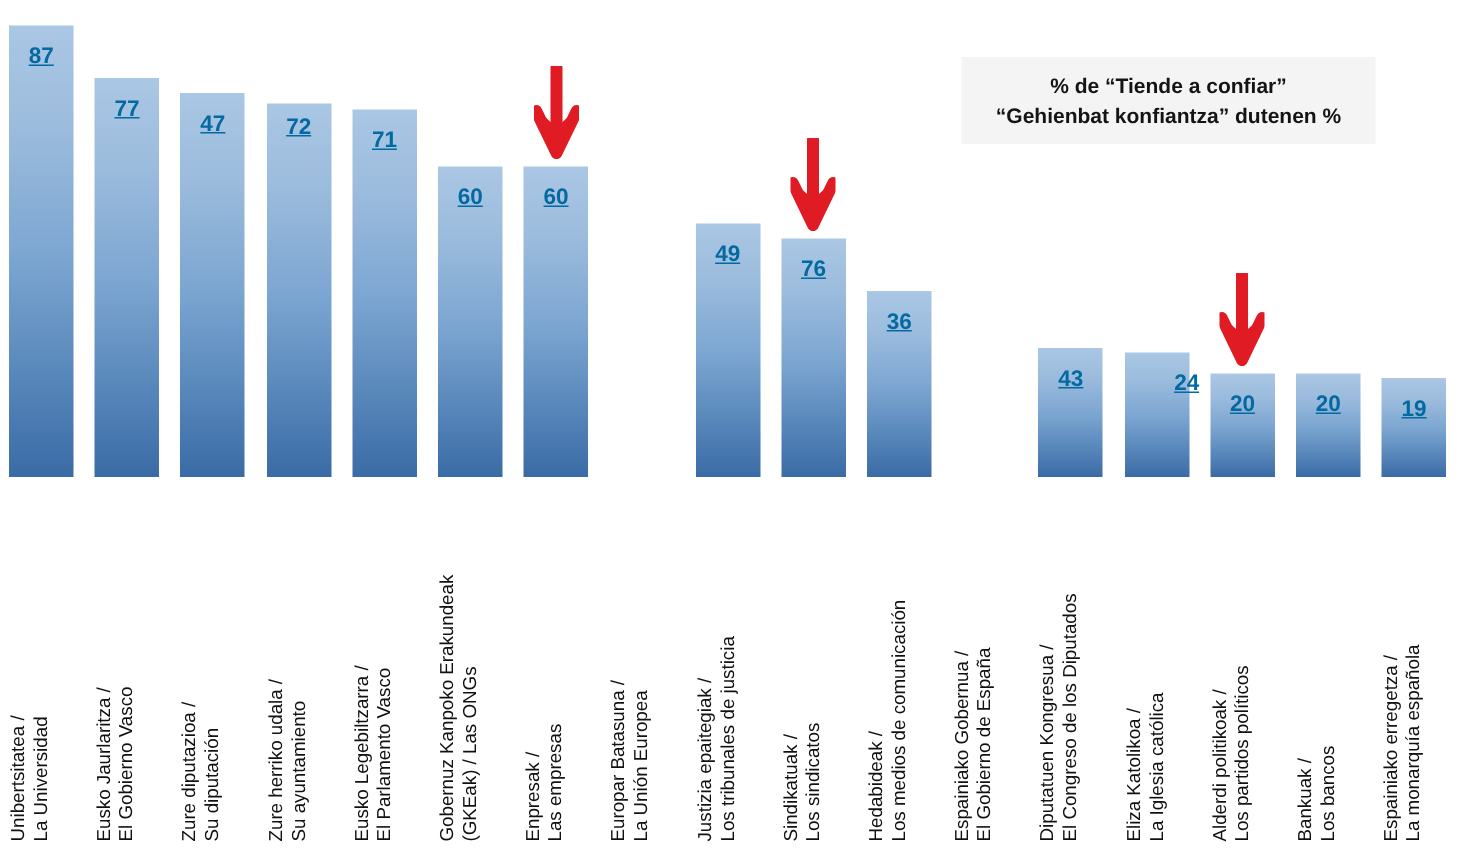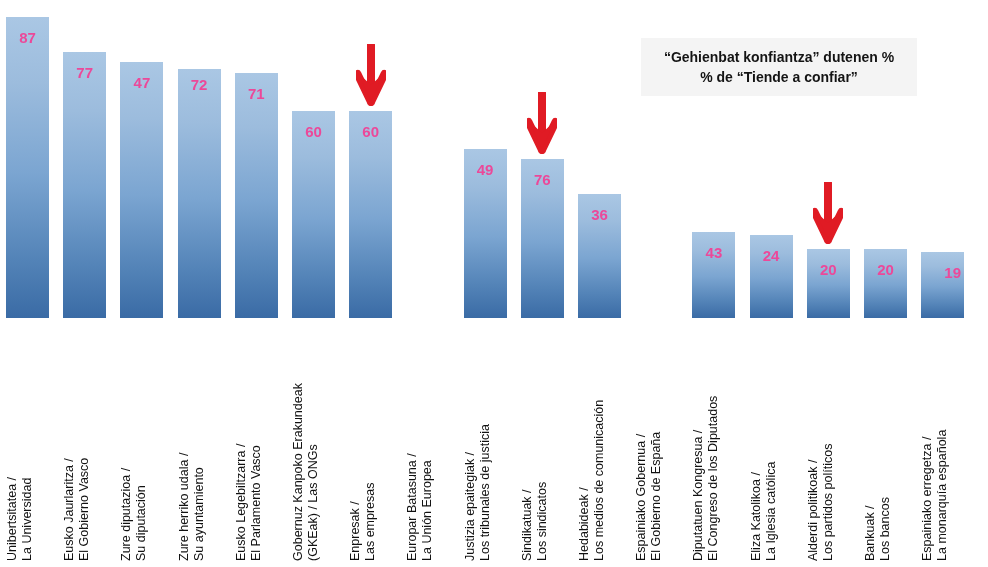--- a/index.html
+++ b/index.html
@@ -40,23 +40,24 @@
     background:linear-gradient(to bottom,#aac7e4 0%,#9cbcdd 22%,#7ba5d1 52%,#5484b8 80%,#3a6ba5 100%);
   }
 
   .bar-value{
     position:absolute;
     left:0;
     width:100%;
     text-align:center;
     font-size:15px;
     font-weight:bold;
-    color:#ec4899;
+    color:#0369a1;
     line-height:1;
     letter-spacing:0px;
+    text-decoration:underline;
   }
 
   
   #labels-area{
     position:absolute;
     left:0;
     top:320px;
     width:988px;
     height:247px;
   }
@@ -157,33 +158,33 @@
       <div class="bar-group" style="left: 578px; width: 43px;">
         <div class="bar" style="height: 124px;"></div>
         <div class="bar-value" style="bottom: 96px;">36</div>
       </div>
       <div class="bar-group" style="left: 692.4px; width: 43px;">
         <div class="bar" style="height: 86px;"></div>
         <div class="bar-value" style="bottom: 58px;">43</div>
       </div>
       <div class="bar-group" style="left: 749.6px; width: 43px;">
         <div class="bar" style="height: 83px;"></div>
-        <div class="bar-value" style="bottom: 55px;">24</div>
+        <div class="bar-value" style="bottom: 55px; padding-left: 20px;">24</div>
       </div>
       <div class="bar-group" style="left: 806.8px; width: 43px;">
         <div class="bar" style="height: 69px;"></div>
         <div class="bar-value" style="bottom: 41px;">20</div>
       </div>
       <div class="bar-group" style="left: 864px; width: 43px;">
         <div class="bar" style="height: 69px;"></div>
         <div class="bar-value" style="bottom: 41px;">20</div>
       </div>
       <div class="bar-group" style="left: 921.2px; width: 43px;">
         <div class="bar" style="height: 66px;"></div>
-        <div class="bar-value" style="bottom: 38px; margin-left: 10px;">19</div>
+        <div class="bar-value" style="bottom: 38px;">19</div>
       </div>
     </div>
 
   <div id="labels-area">
       <div class="cat-label" style="left: 5px;">
         <div class="lines">
           <span>Unibertsitatea /</span>
           <span>La Universidad</span>
         </div>
       </div>
@@ -300,17 +301,17 @@
       </div>
       <div class="arrow" style="left: 813.3px; top: 182px;">
         <svg viewBox="0 0 30 62" xmlns="http://www.w3.org/2000/svg">
           <path d="M15 1 L15 44 M15 58 L1.5 30 M15 58 L28.5 30" fill="none" stroke="#e01b24" stroke-width="8" stroke-linecap="round" stroke-linejoin="round"></path>
           <path d="M15 57 L2 29 L15 41 L28 29 Z" fill="#e01b24"></path>
         </svg>
       </div>
     </div>
 
   <div id="legend-box">
+    <div class="legend-line">% de “Tiende a confiar”</div>
     <div class="legend-line">“Gehienbat konfiantza” dutenen %</div>
-    <div class="legend-line">% de “Tiende a confiar”</div>
   </div>
 
 </div>
 
 </body></html>

